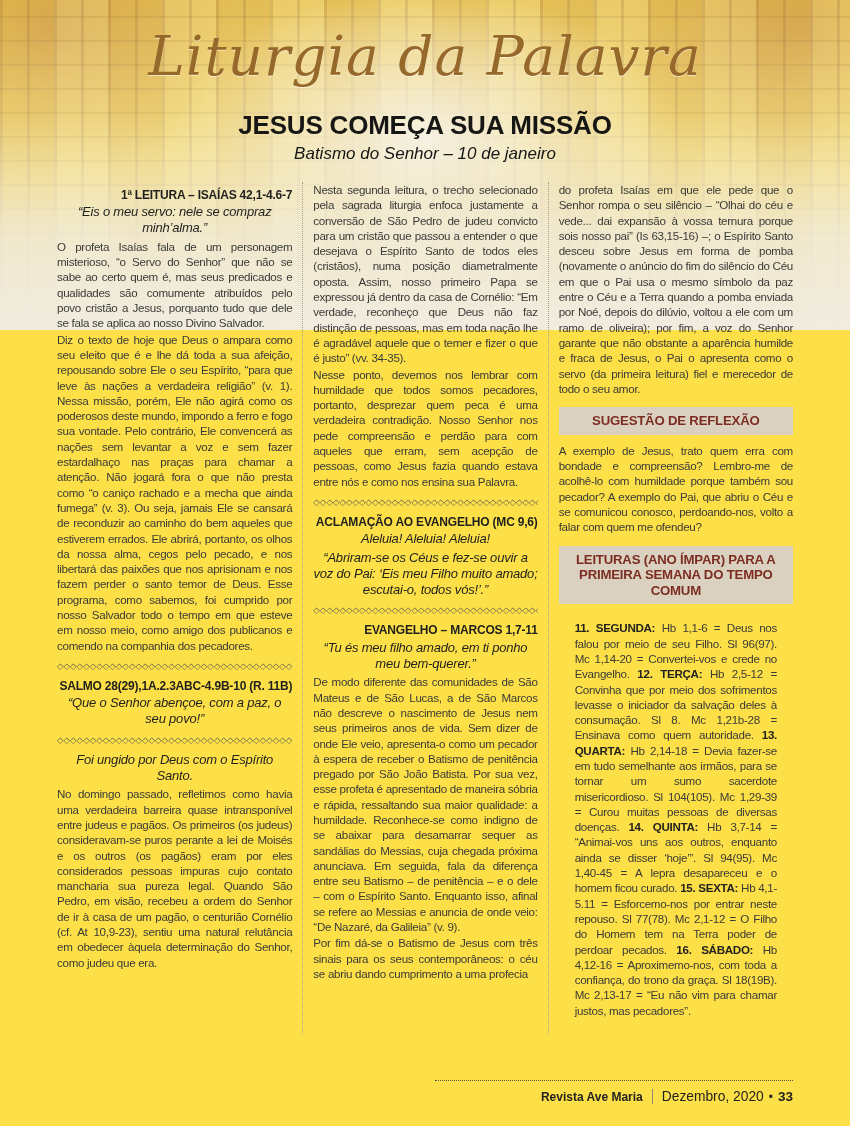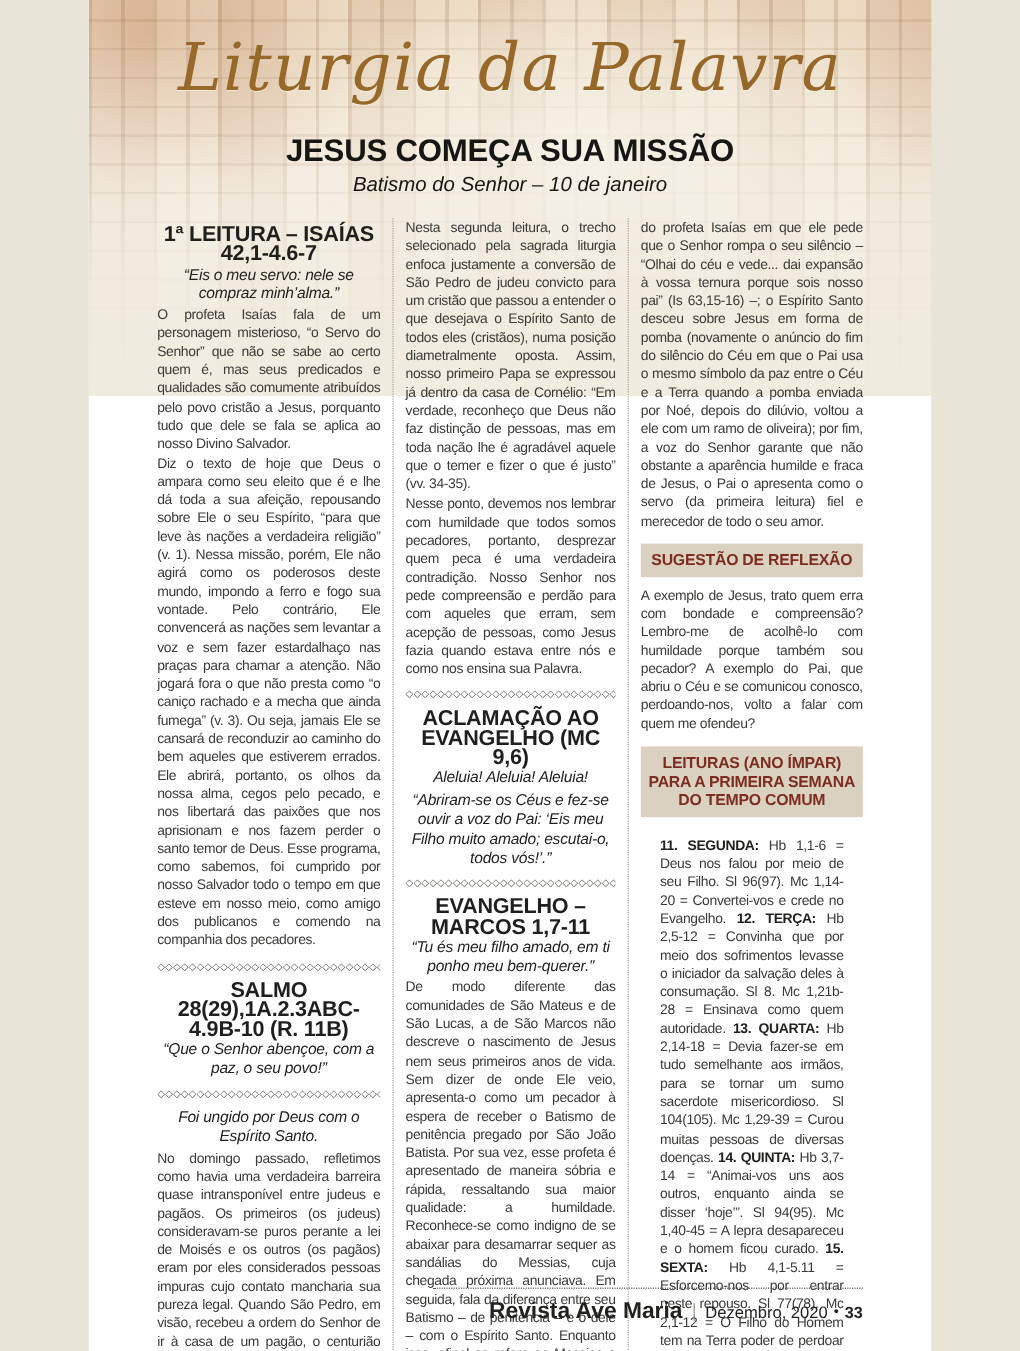--- a/index.html
+++ b/index.html
@@ -1,19 +1,19 @@
 <!DOCTYPE html>
 <html lang="pt"><head>
 <meta charset="utf-8">
 <style>
   html,body{margin:0;padding:0;}
   body{background:#e8e4d8;font-family:"Liberation Sans",sans-serif;}
   .page{
-    position:relative;width:702px;height:1126px;margin:0 auto;
-    background:#ffffff;overflow:hidden;
+    position:relative;width:850px;height:1126px;margin:0 auto;
+    background:#fde047;overflow:hidden;
   }
   
   .bg-decor{
     position:absolute;top:0;left:0;width:850px;height:330px;pointer-events:none;
     background-image:
       linear-gradient(to bottom, rgba(241,236,224,0) 0%, rgba(241,236,224,.25) 35%, rgba(241,236,224,.85) 70%, #f1ece0 100%),
       radial-gradient(ellipse 340px 200px at 50% 42%, rgba(248,244,234,.95), rgba(248,244,234,0) 75%),
       repeating-linear-gradient(90deg, rgba(137,96,52,.20) 0 3px, rgba(0,0,0,0) 3px 27px),
       repeating-linear-gradient(0deg, rgba(137,96,52,.14) 0 2px, rgba(0,0,0,0) 2px 24px),
       repeating-linear-gradient(90deg, rgba(196,144,88,.22) 0 54px, rgba(232,207,166,.25) 54px 108px),
@@ -37,21 +37,21 @@
   }
   .col{padding:0 10px;min-width:0;}
   .col:first-child{padding-left:0;}
   .col:last-child{padding-right:0;}
   .col + .col{border-left:1px dotted #a59f8d;}
   .col p.body{
     font-size:11.6px;line-height:15.3px;letter-spacing:-.3px;
     text-align:justify;color:#3a3a37;margin:0 0 1px 0;
   }
   .sec-heading{
-    font-size:18px;line-height:16.3px;font-weight:700;text-align:center;
+    font-size:12px;line-height:16.3px;font-weight:700;text-align:right;
     color:#1f1f1d;margin:5px 0 1px 0;letter-spacing:-.2px;
   }
   .sec-lead{
     font-size:13px;line-height:15.8px;font-weight:400;font-style:italic;
     text-align:center;color:#1f1f1d;margin:0 0 3px 0;letter-spacing:-.2px;
   }
   .divider{
     margin:9px 0 7px 0;height:9px;overflow:hidden;text-align:center;
     color:#5e5d55;font-size:8.5px;line-height:9px;white-space:nowrap;
   }
@@ -65,21 +65,21 @@
     font-size:11.6px;line-height:15.3px;letter-spacing:-.3px;
     text-align:justify;color:#3a3a37;margin:16px;
   }
   .readings b{color:#23221f;}
   footer{
     position:absolute;right:57px;bottom:22px;width:358px;
     border-top:1.6px dotted #55544e;padding-top:8px;
     display:flex;justify-content:flex-end;align-items:center;
     color:#23221f;
   }
-  .footer-brand{font-weight:700;font-size:19px;}
+  .footer-brand{font-weight:700;font-size:12px;}
   .footer-sep{display:inline-block;width:1px;height:15px;background:#8b887d;margin:0 9px;}
   .footer-issue{font-family:Liberation Sans, sans-serif;font-size:13.8px;}
   .footer-bullet{font-size:12px;margin:0 5px;}
   .footer-page{font-weight:700;font-size:13.5px;}
 </style>
 </head>
 <body>
 
 <div class="page">
   <div class="bg-decor"></div>

